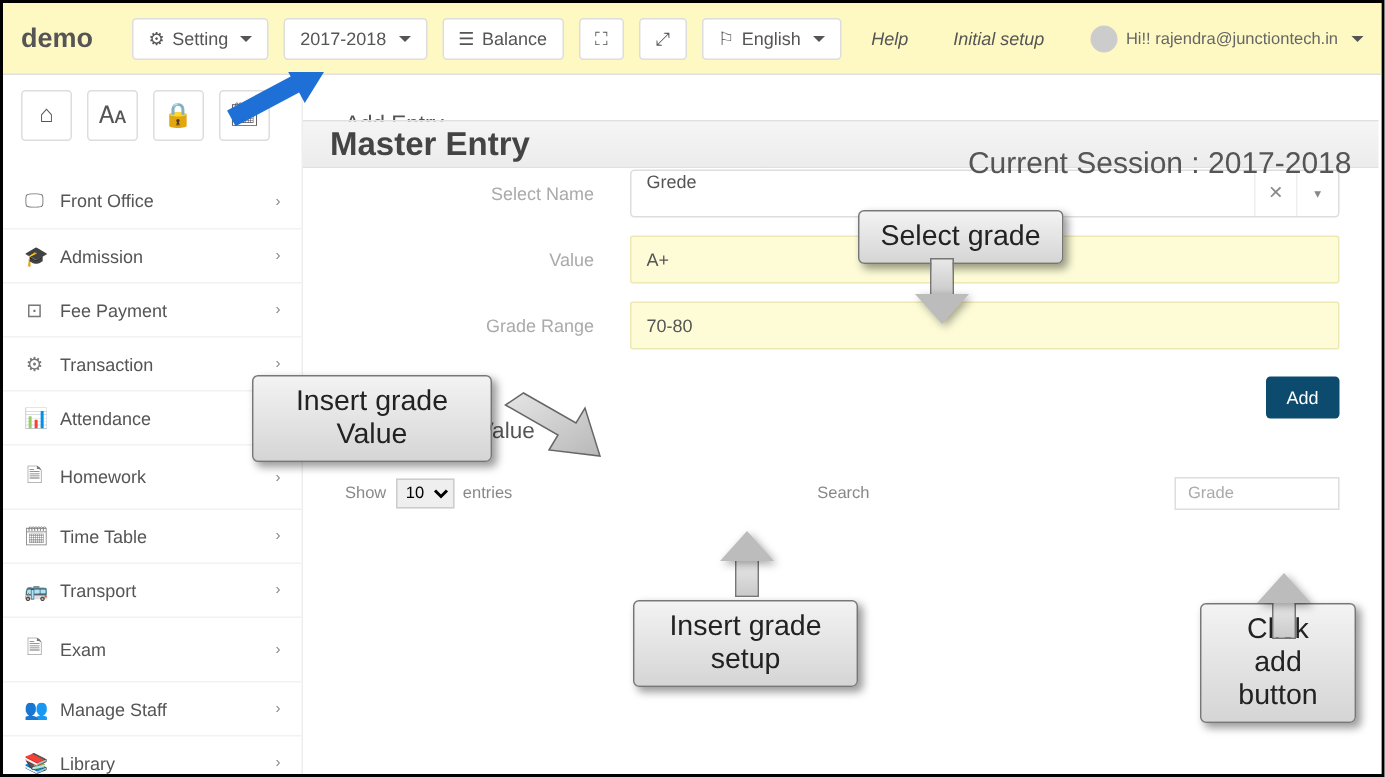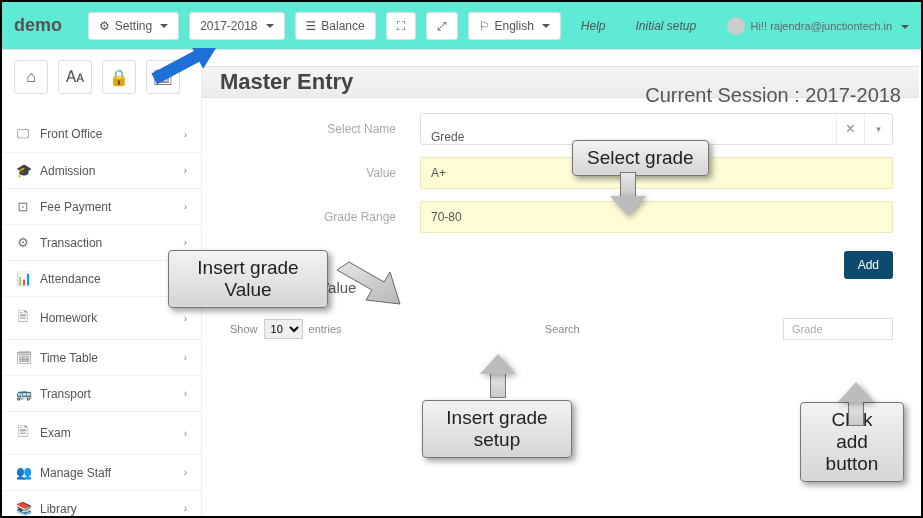--- a/index.html
+++ b/index.html
@@ -1,18 +1,18 @@
 <!DOCTYPE html>
 <html><head>
 <meta charset="utf-8">
 <style>
 * { margin: 0; padding: 0; box-sizing: border-box; font-family: Arial, Helvetica, sans-serif; }
 body { background: #fff; width: 923px; height: 518px; overflow: hidden; position: relative; border: 2px solid #000; }
 
-.topbar { display: flex; align-items: center; gap: 10px; padding: 8px 12px; background: #5eead4; border-bottom: 1px solid #e0e0e0; height: 48px; }
+.topbar { display: flex; align-items: center; gap: 10px; padding: 8px 12px; background: #fef9c3; border-bottom: 1px solid #e0e0e0; height: 48px; }
 .brand { font-size: 18px; font-weight: bold; color: #555; margin-right: 16px; }
 .tb-btn { border: 1px solid #ddd; background: #fff; padding: 6px 10px; font-size: 12px; color: #555; border-radius: 3px; display: inline-flex; align-items: center; gap: 5px; cursor: pointer; }
 .tb-btn.plain { border: none; background: none; font-style: italic; }
 .caret::after { content: ""; display: inline-block; border-top: 4px solid #555; border-left: 4px solid transparent; border-right: 4px solid transparent; margin-left: 3px; vertical-align: middle; }
 .user-area { margin-left: auto; display: flex; align-items: center; gap: 6px; font-size: 11px; color: #666; }
 .avatar { width: 18px; height: 18px; background: #ccc; border-radius: 50%; }
 
 .quicknav { display: flex; gap: 10px; padding: 10px 12px; }
 .qn-btn { width: 34px; height: 34px; border: 1px solid #ddd; border-radius: 3px; background: #fff; display: flex; align-items: center; justify-content: center; font-size: 16px; color: #555; cursor: pointer; }
 .page-title { font-size: 22px; font-weight: bold; color: #444; }
@@ -21,21 +21,21 @@
 .layout { display: flex; height: calc(518px - 48px - 2px); }
 .sidebar { width: 200px; border-right: 1px solid #eee; padding-top: 56px; }
 .side-item { display: flex; align-items: center; gap: 10px; padding: 10px 14px; font-size: 12px; color: #555; border-bottom: 1px solid #f2f2f2; cursor: pointer; position: relative; }
 .side-item .chev { margin-left: auto; font-size: 10px; color: #888; }
 .side-icon { width: 14px; text-align: center; font-size: 13px; color: #777; }
 
 .main { flex: 1; padding: 24px 28px; background: #fff; overflow: hidden; }
 .sec-title { font-size: 15px; color: #555; margin-bottom: 22px; }
 .form-row { display: flex; align-items: center; margin-bottom: 12px; }
 .form-label { width: 190px; text-align: right; padding-right: 24px; font-size: 12px; color: #aaa; }
-.select-wrap { flex: 1; display: flex; border: 1px solid #ddd; border-radius: 3px; height: 32px; align-items: flex-end; background: #fff; }
+.select-wrap { flex: 1; display: flex; border: 1px solid #ddd; border-radius: 3px; height: 32px; align-items: flex-start; background: #fff; }
 .select-val { flex: 1; padding: 0 10px; font-size: 12px; color: #555; }
 .select-clear { width: 28px; text-align: center; color: #888; cursor: pointer; border-left: 1px solid #eee; height: 100%; display: flex; align-items: center; justify-content: center; }
 .select-arrow { width: 28px; text-align: center; color: #888; cursor: pointer; border-left: 1px solid #eee; height: 100%; display: flex; align-items: center; justify-content: center; font-size: 9px; }
 .txt-input { flex: 1; height: 32px; border: 1px solid #eee8b5; background: #fdfcd7; padding: 0 10px; font-size: 12px; color: #555; border-radius: 2px; }
 .add-btn { float: right; background: #0c4a6e; color: #fff; border: none; padding: 7px 14px; font-size: 12px; border-radius: 3px; cursor: pointer; margin-top: 6px; }
 
 .sec2 { clear: both; margin-top: 46px; }
 .tbl-ctrl { font-size: 11px; color: #888; display: flex; align-items: center; gap: 6px; margin-top: 14px; }
 .tbl-ctrl select { border: 1px solid #ccc; font-size: 11px; padding: 2px; }
 .search-box { margin-left: auto; border: 1px solid #ddd; padding: 4px 8px; font-size: 11px; color: #aaa; width: 110px; }
@@ -176,21 +176,21 @@
         <span>Show</span>
         <select><option>10</option></select>
         <span>entries</span>
         <span style="margin-left:auto">Search</span>
         <input class="search-box" value="Grade" style="">
       </div>
     </div>
   </div>
 </div>
 
-<div style="position:absolute; left:200px; right:2px; top:64px; height:32px; background:linear-gradient(#f5f5f5,#ececec); border-top:1px solid #e0e0e0; border-bottom:1px solid #e0e0e0; display:flex; align-items:center; padding:12px 18px;">
+<div style="position:absolute; left:200px; right:2px; top:78px; height:32px; background:linear-gradient(#f5f5f5,#ececec); border-top:1px solid #e0e0e0; border-bottom:1px solid #e0e0e0; display:flex; align-items:center; padding:12px 18px;">
   <div class="page-title">Master Entry</div>
   <div class="session-label">Current Session : 2017-2018</div>
 </div>
 
 <div class="blue-arrow">
   <svg viewBox="0 0 80 40">
       <polygon points="0,8 48,8 48,0 72,14 48,28 48,20 0,20" fill="#1e6fd6" transform="rotate(-28 36 14)"></polygon>
     </svg>
 </div>
 

